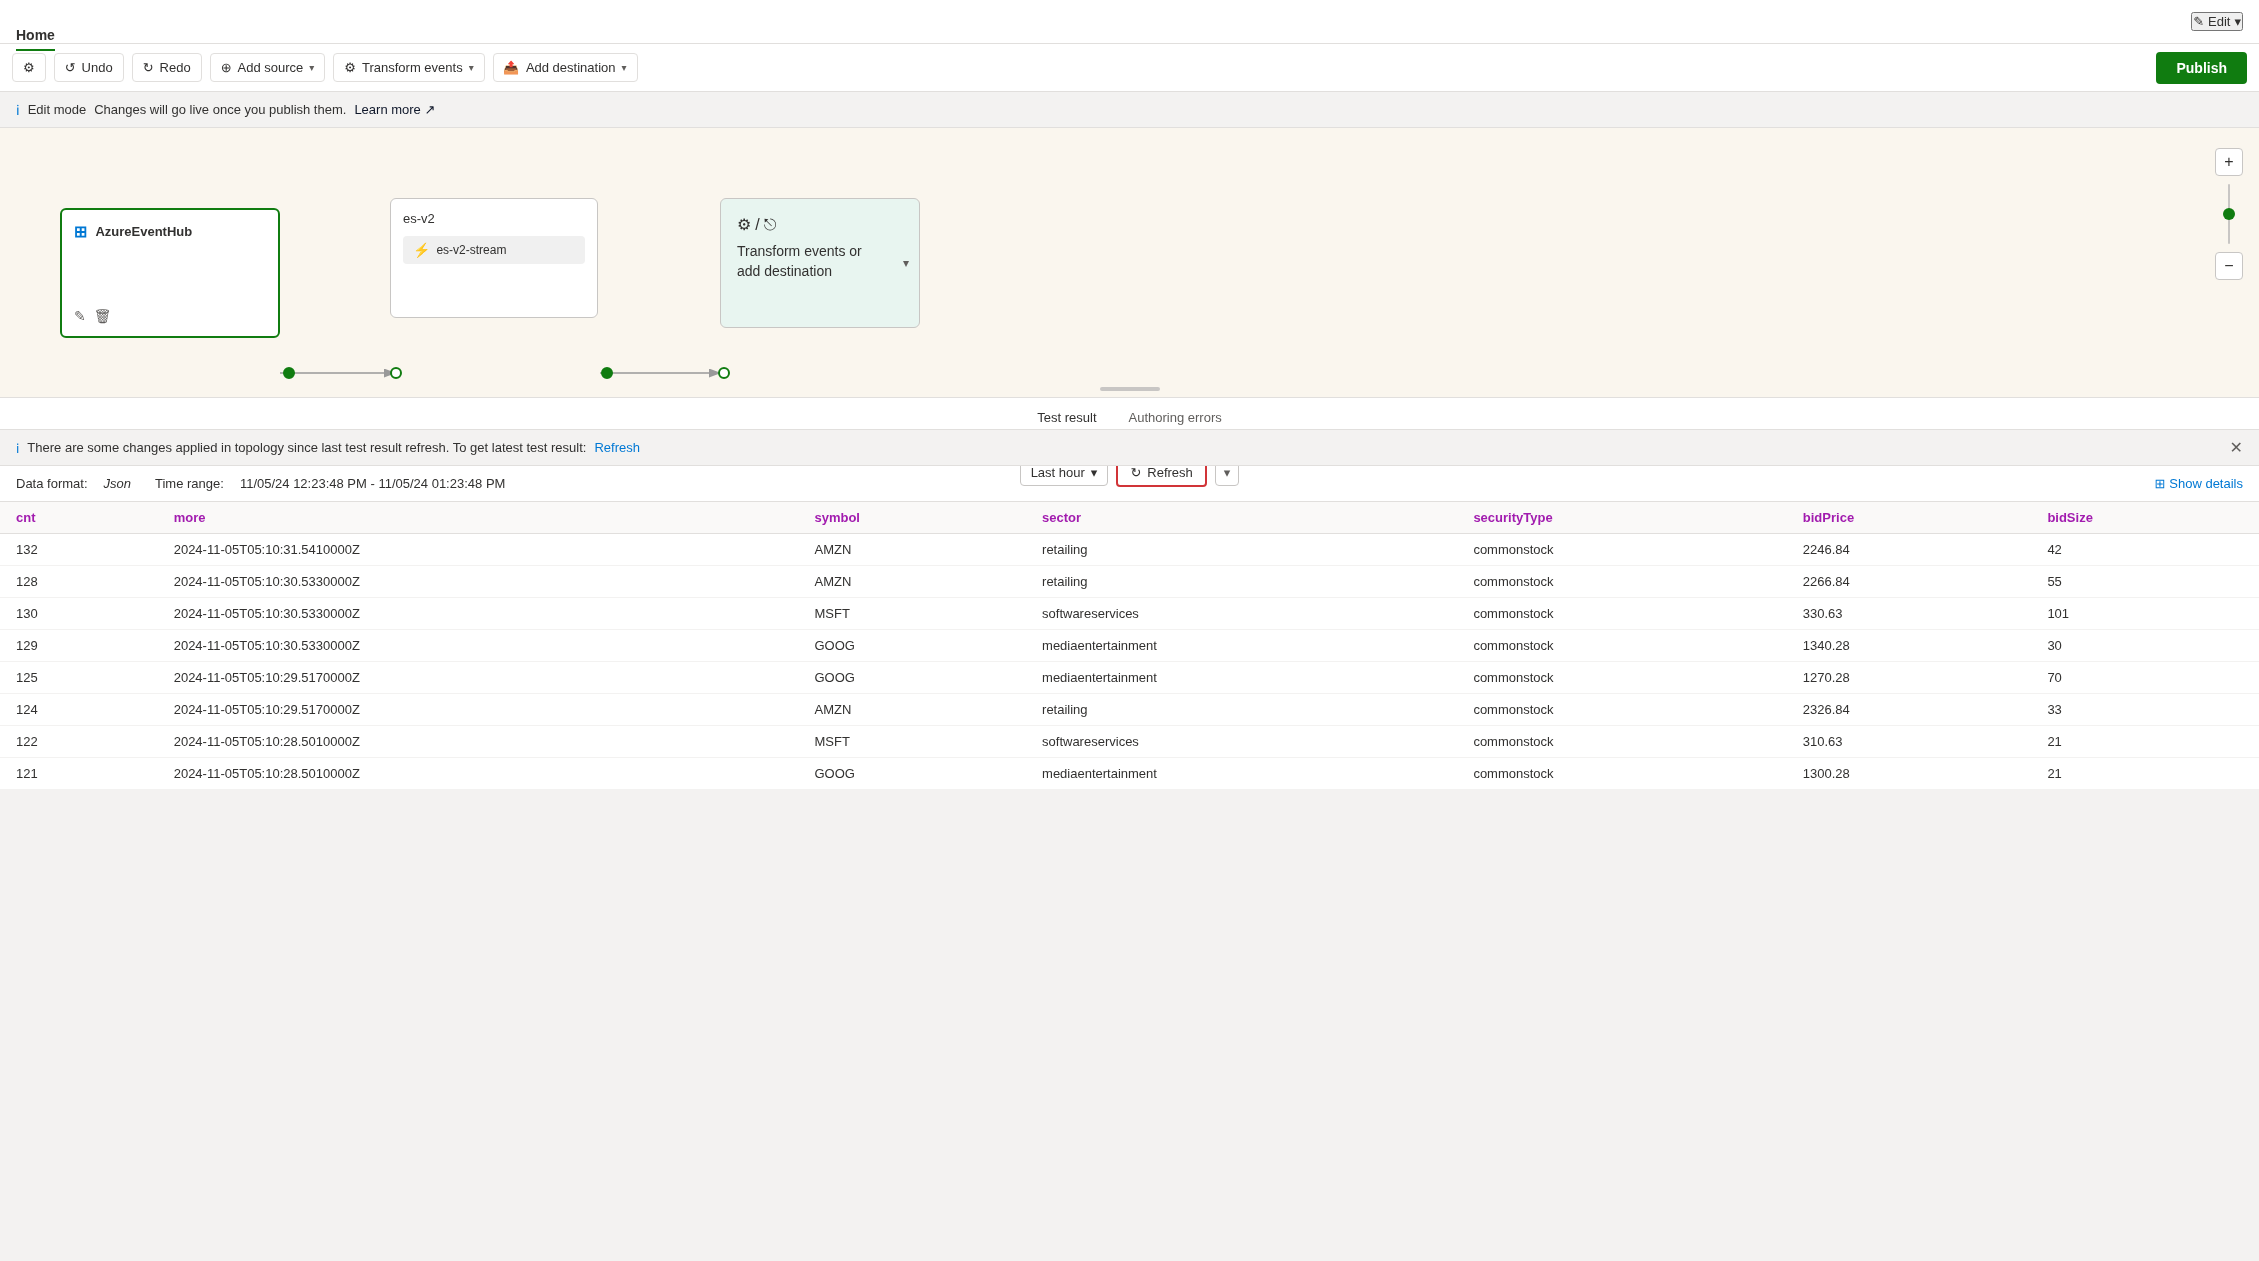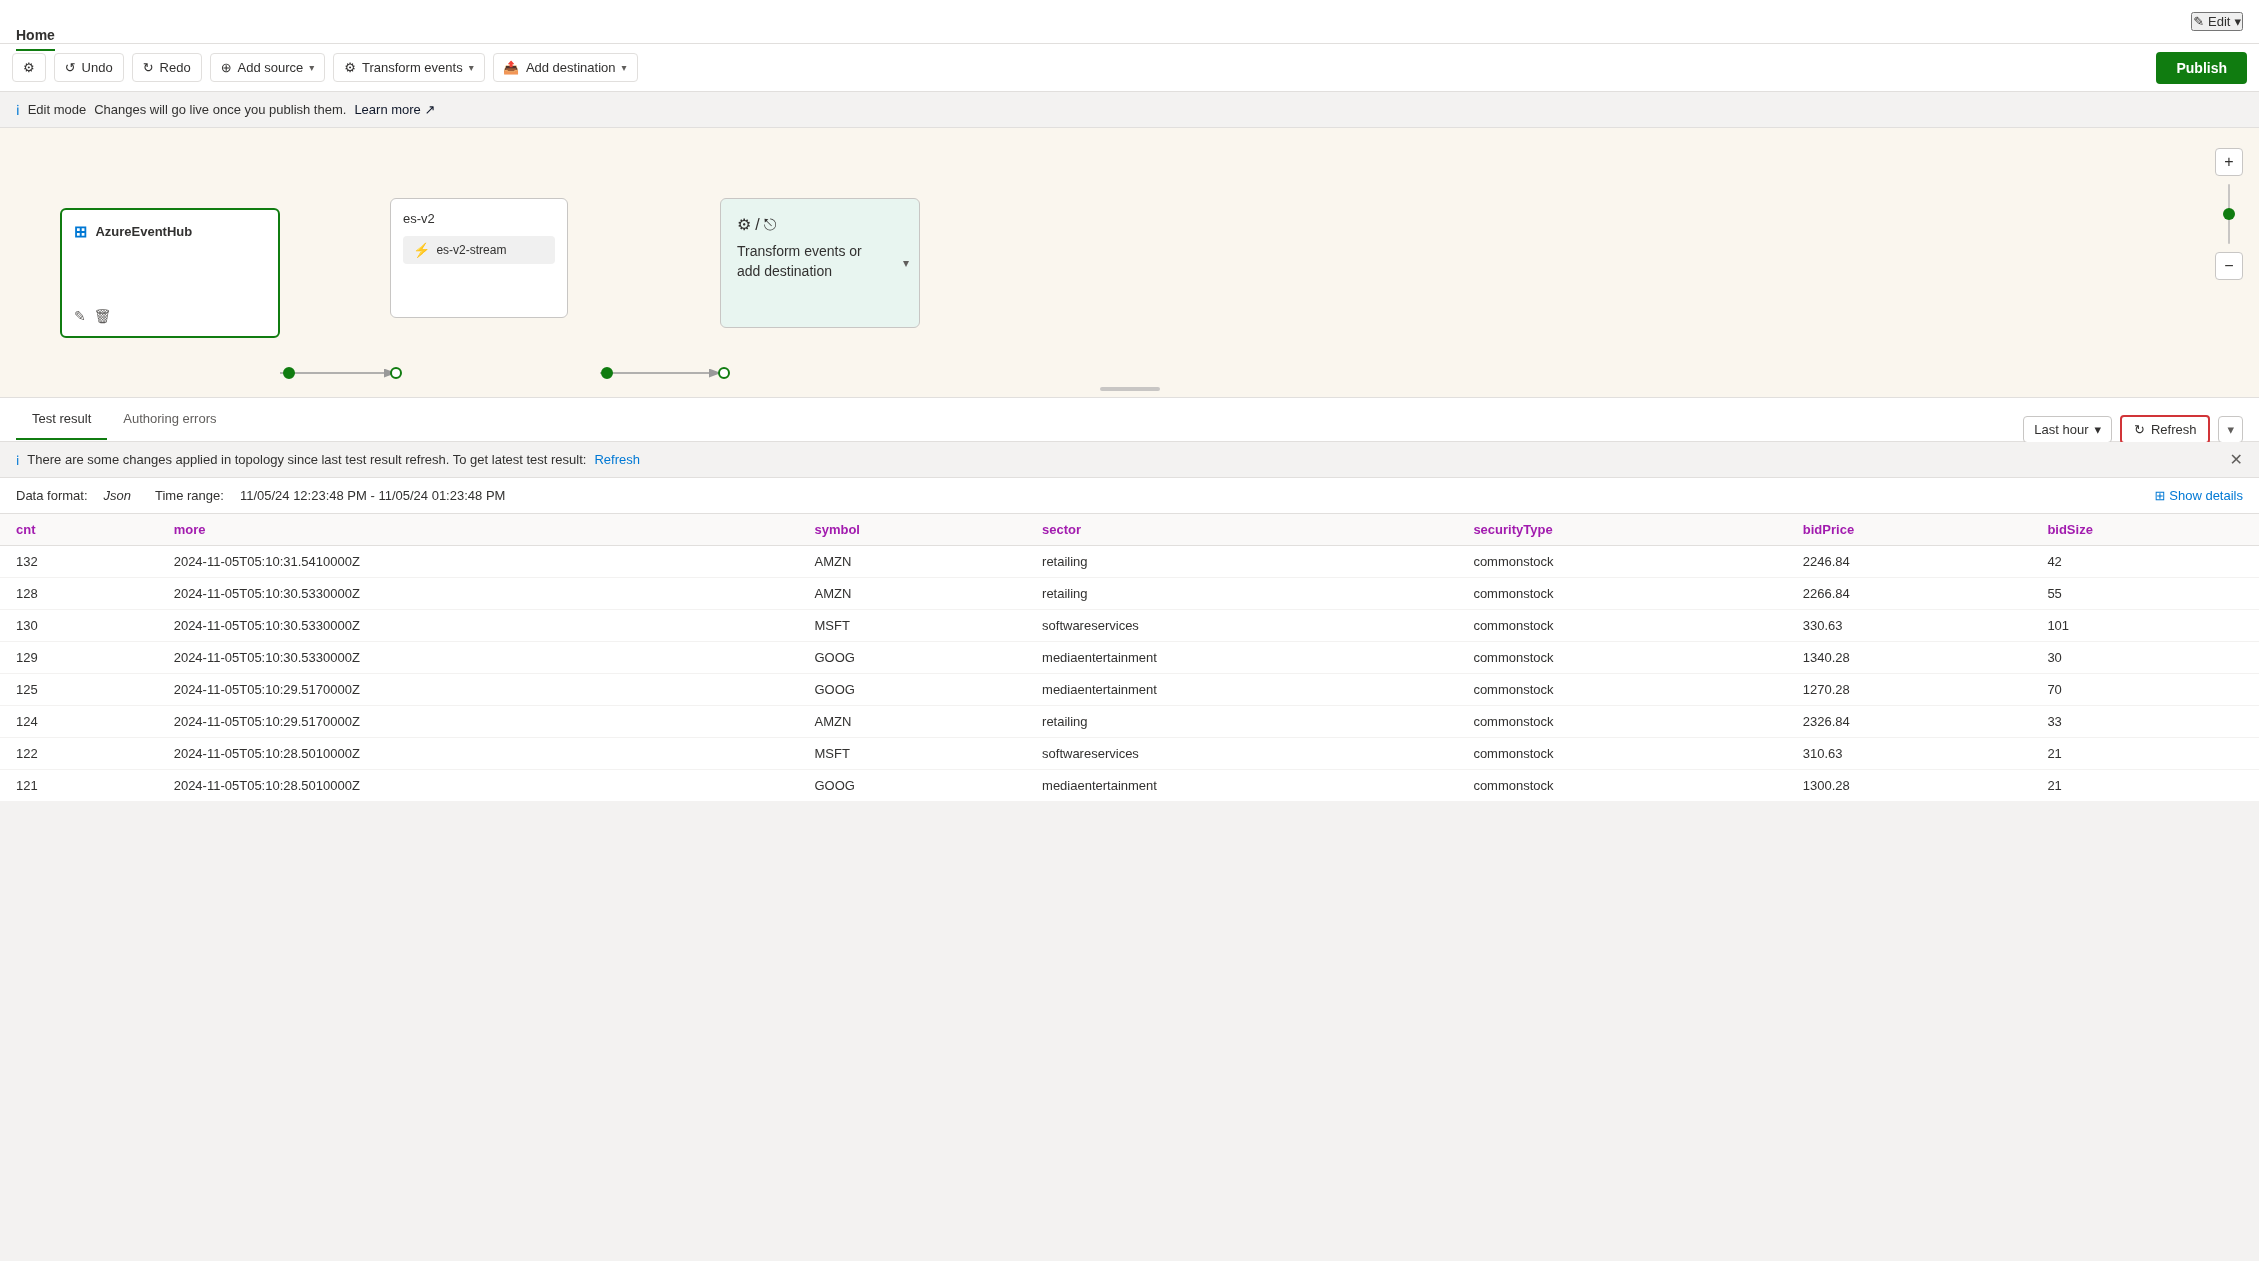--- a/index.html
+++ b/index.html
@@ -57,21 +57,21 @@
       background: #fff; padding: 12px;
       display: flex; flex-direction: column; justify-content: space-between;
     }
     .node-azure-title { display: flex; align-items: center; gap: 8px; font-weight: 600; font-size: 13px; }
     .node-azure-icon { color: #0078d4; font-size: 16px; }
     .node-actions { display: flex; gap: 8px; color: #605e5c; }
     .node-actions span { cursor: pointer; font-size: 14px; }
 
     .node-es {
       position: absolute; left: 390px; top: 70px;
-      width: 178px; height: 120px;
+      width: 208px; height: 120px;
       border: 1px solid #c8c6c4; border-radius: 6px;
       background: #fff; padding: 12px;
     }
     .node-es-title { font-weight: 500; font-size: 13px; margin-bottom: 10px; }
     .node-es-stream {
       background: #f0f0f0; border-radius: 4px; padding: 6px 10px;
       display: flex; align-items: center; gap: 6px; font-size: 12px;
     }
     .stream-icon { color: #8764b8; font-size: 14px; }
 
@@ -117,21 +117,21 @@
 
     
     .bottom-pane {
       background: #fff; flex: 1;
       display: flex; flex-direction: column;
     }
 
     
     .tabs-bar {
       display: flex; align-items: center; justify-content: space-between;
-      padding: 0 16px; border-bottom: 1px solid #e1dfdd; height: 44px;
+      padding: 0 16px; border-bottom: 1px solid #e1dfdd; height: 32px; flex-direction: column;
     }
     .tabs { display: flex; gap: 0; }
     .tab {
       padding: 12px 16px; cursor: pointer; font-size: 13px; color: #605e5c;
       border-bottom: 2px solid transparent; white-space: nowrap;
     }
     .tab.active { color: #323130; border-bottom: 2px solid #107c10; font-weight: 500; }
     .tabs-right { display: flex; align-items: center; gap: 8px; margin-top: 19px; }
 
     

